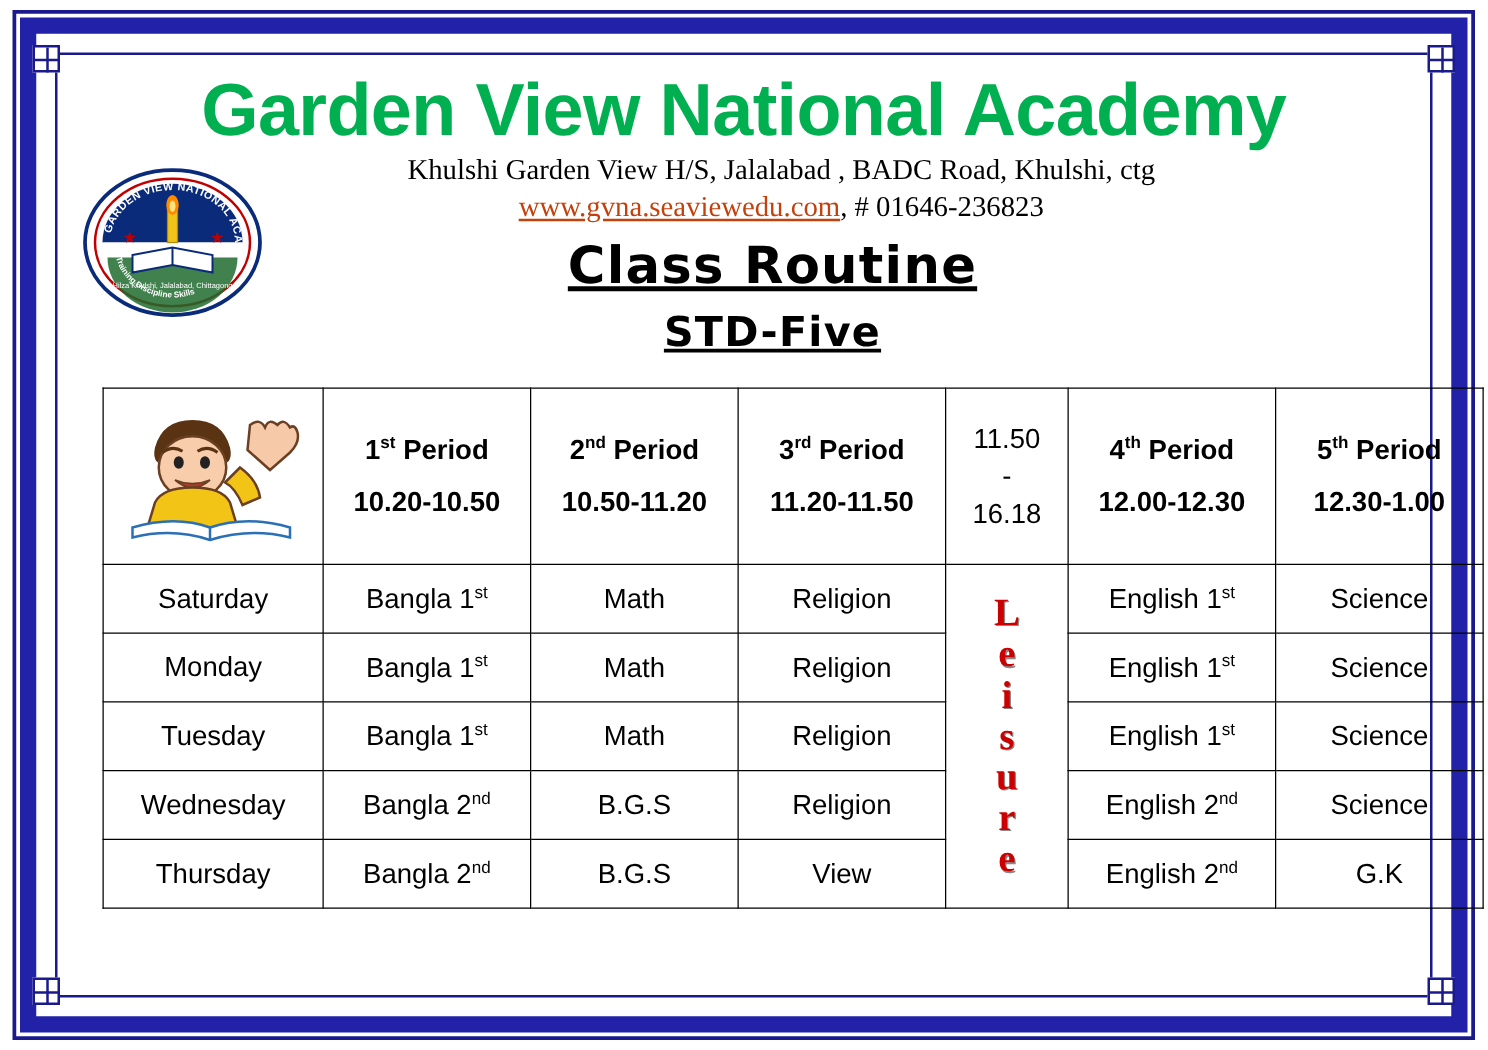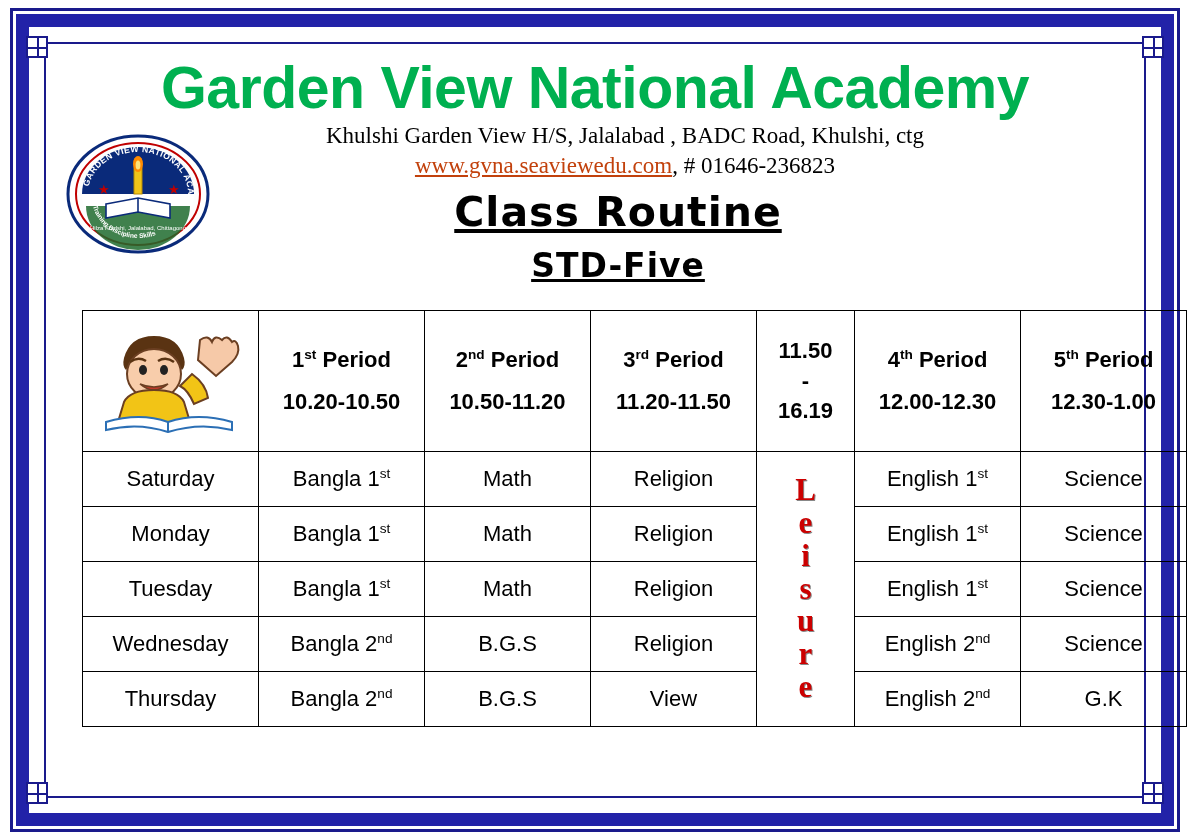--- a/index.html
+++ b/index.html
@@ -186,21 +186,21 @@
     color: #cc0000;
     line-height: 1.06;
     letter-spacing: 0px;
     text-shadow: 1px 1px 0 #888;
   }
   .leisure-text div { display: block; }
 
   .col-day     { width: 176px; }
   .col-p       { width: 166px; }
   .col-break   { width: 98px; }
-  .break-head { font-weight: bold; line-height: 1.35; font-size: 22px; }
+  .break-head { font-weight: normal; line-height: 1.35; font-size: 22px; }
 </style>
 </head>
 <body>
 
 <div class="page">
 
   <div class="border-outer"></div>
   <div class="border-band"></div>
   <div class="border-inner"></div>
   <div class="corner tl"></div>
@@ -295,21 +295,21 @@
             <div class="ph-line"><span>2</span><sup>nd</sup><span> Period</span></div>
             <div class="ph-line">10.50-11.20</div>
           </th>
           <th>
             <div class="ph-line"><span>3</span><sup>rd</sup><span> Period</span></div>
             <div class="ph-line">11.20-11.50</div>
           </th>
           <th class="break-head">
             <div>11.50</div>
             <div>-</div>
-            <div>16.19</div>
+            <div>16.18</div>
           </th>
           <th>
             <div class="ph-line"><span>4</span><sup>th</sup><span> Period</span></div>
             <div class="ph-line">12.00-12.30</div>
           </th>
           <th>
             <div class="ph-line"><span>5</span><sup>th</sup><span> Period</span></div>
             <div class="ph-line">12.30-1.00</div>
           </th>
         </tr>

